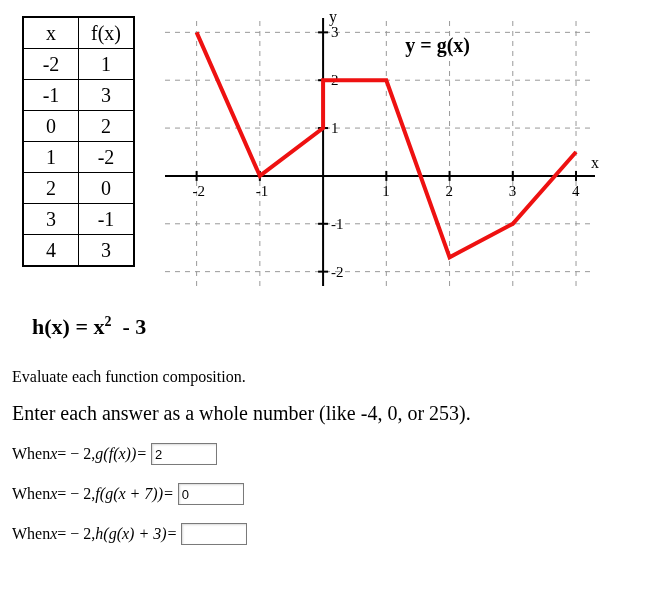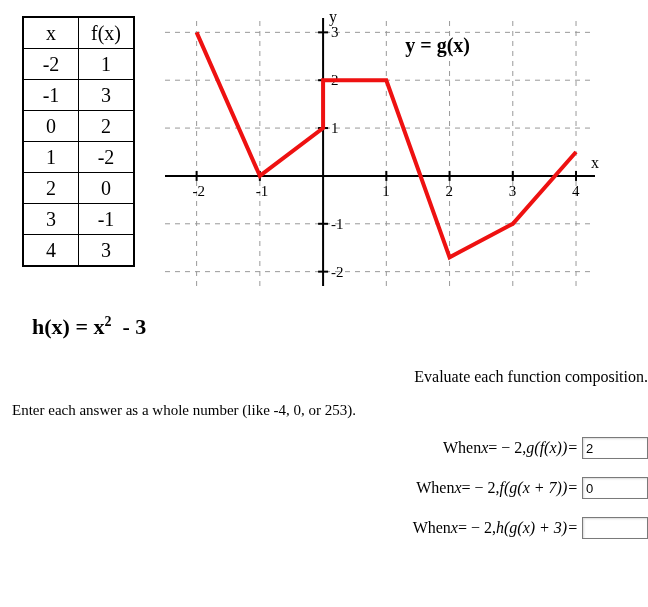--- a/index.html
+++ b/index.html
@@ -43,33 +43,31 @@
   .hx {
     font-size: 22px;
     font-weight: bold;
     margin: 18px 0 0 32px;
     font-family: Liberation Serif, serif;
   }
   .hx sup { font-size: 14px; vertical-align: super; }
   .instructions {
     font-size: 16px;
     margin: 28px 0 8px 12px;
-    text-align: right;
   }
   .instr2 {
-    font-size: 15px;
+    font-size: 20px;
     margin: 16px 0 0 12px;
   }
   .qrow {
     font-size: 16px;
     margin: 18px 0 0 12px;
     display: flex;
     align-items: center;
     flex-wrap: nowrap;
-    justify-content: flex-end;
   }
   .qrow .mathit { font-style: italic; font-family: "Times New Roman", serif; }
   .answer-input {
     font-family: Arial, sans-serif;
     font-size: 13px;
     width: 58px;
     height: 18px;
     border: 1px solid #7a7a7a;
     box-shadow: inset 1px 1px 2px rgba(0,0,0,.15);
     padding: 1px 3px;

